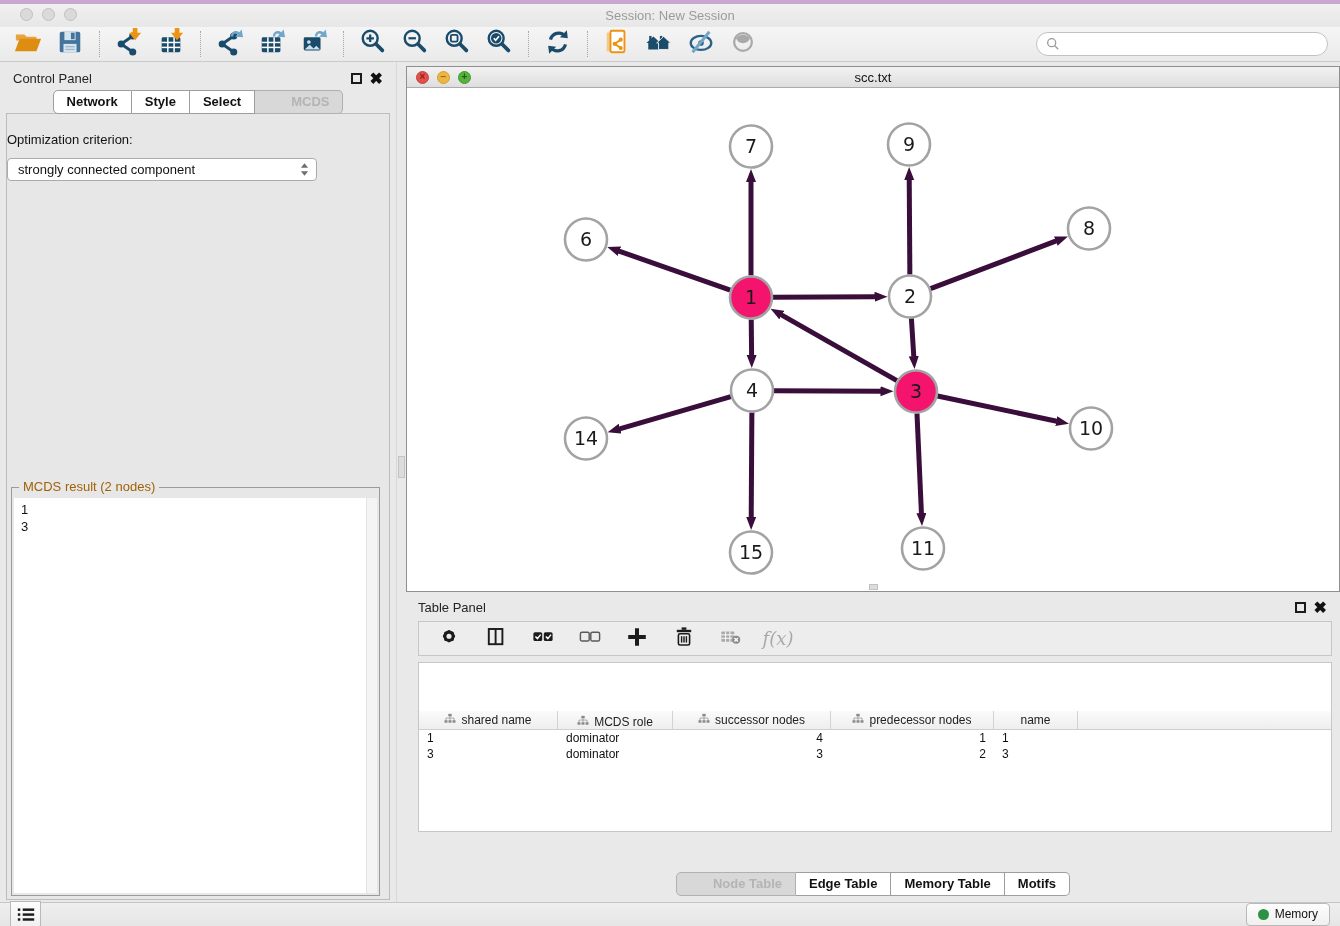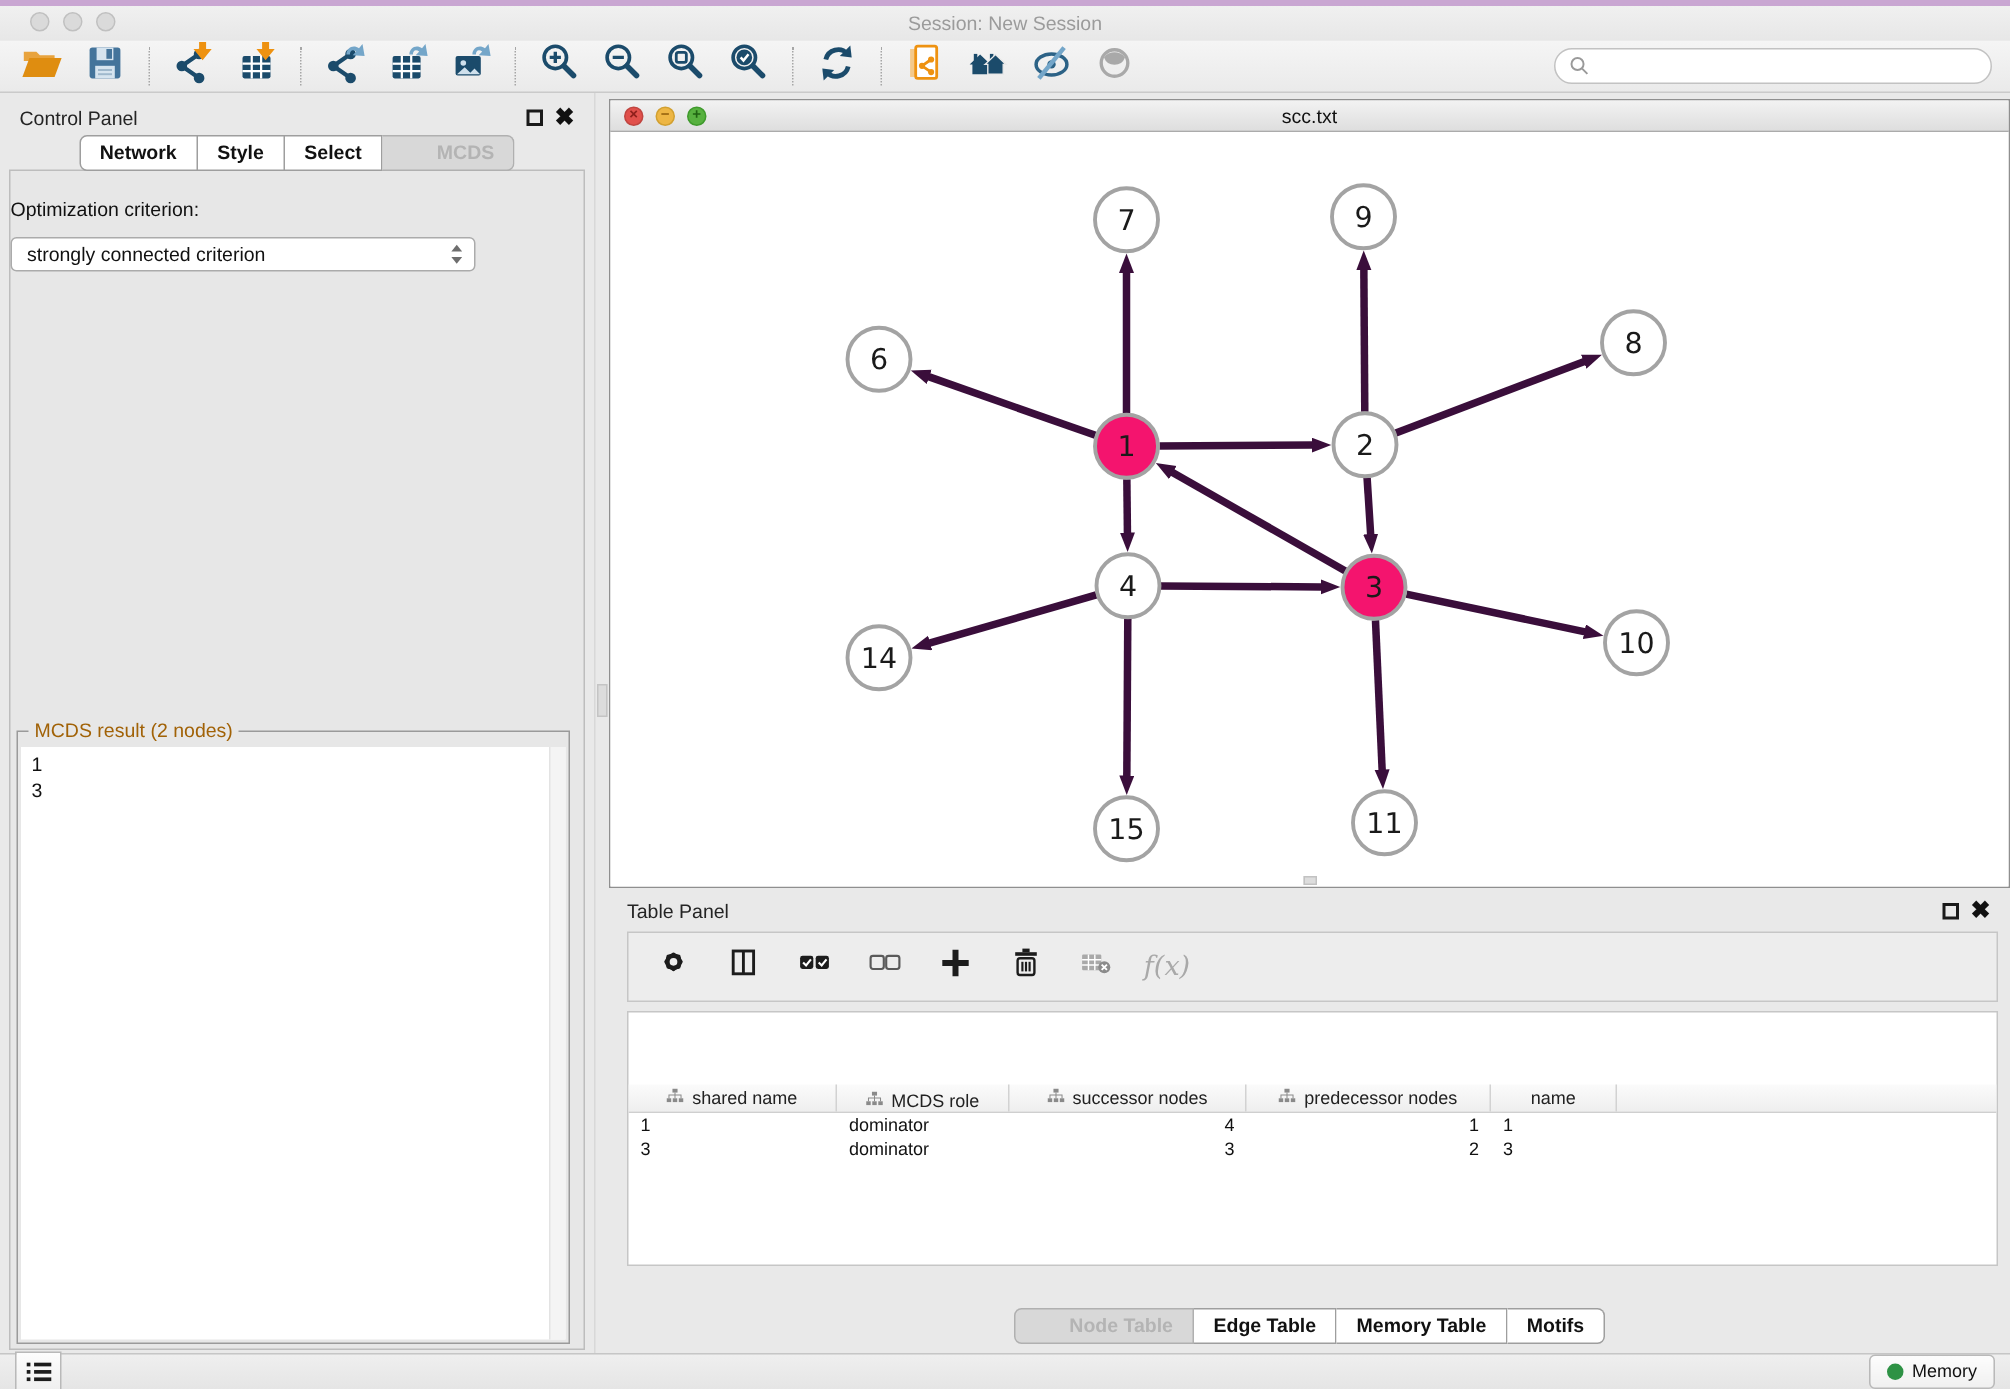--- a/index.html
+++ b/index.html
@@ -68,21 +68,21 @@
   .nf-grn   { background:#57B13F; border:1px solid #3F9A2C; color:#1F6312; }
   .nf-title { position:absolute; left:0; right:0; text-align:center; font-size:13px; color:#111; }
   .nf-canvas { flex:1; position:relative; background:#fff; }
   .nf-canvas svg { position:absolute; inset:0; width:100%; height:100%; }
   .nf-grip { position:absolute; bottom:1px; left:50%; margin-left:-4px; width:9px; height:6px;
     background:#DDDDDD; border:1px solid #C2C2C2; }
   .h-divider { height:4px; }
   
   .table-panel { flex:1; display:flex; flex-direction:column; min-height:0; }
   .tp-header { height:23px; display:flex; align-items:center; padding:0 13px 0 12px; font-size:13px; color:#242424; }
-  .tp-toolbar { margin:2px 8px 0 12px; height:47px; background:#EDEDED; border:1px solid #C6C6C6;
+  .tp-toolbar { margin:2px 8px 0 12px; height:35px; background:#EDEDED; border:1px solid #C6C6C6;
     display:flex; align-items:center; gap:21px; padding:0 17px; }
   .tp-toolbar .tbl-btn { display:flex; align-items:center; justify-content:center; width:26px; height:26px; }
   .tbl-btn svg { width:24px; height:24px; }
   .fx-glyph { font-family:"DejaVu Serif", serif; font-style:italic; font-size:18px; color:#A9A9A9; }
   .tp-table { margin:6px 8px 0 12px; background:#fff; border:1px solid #C6C6C6; height:170px; overflow:hidden; }
   .col-header-row { display:flex; height:19px; background:linear-gradient(#FBFBFB,#EEEEEE); border-bottom:1px solid #CFCFCF;margin-top:48px; }
   .col-h { display:flex; align-items:center; justify-content:center; gap:5px; border-right:1px solid #D2D2D2;
     font-size:12px; color:#222; flex:none; }
   .col-h svg { width:12px; height:11px; }
   .data-row { display:flex; height:16px; align-items:center; font-size:12px; color:#111; }
@@ -287,21 +287,21 @@
     </div>
     <div class="tabs-row">
         <div class="tab">Network</div>
         <div class="tab">Style</div>
         <div class="tab">Select</div>
         <div class="tab selected">MCDS</div>
       </div>
     <div class="cp-content">
       <div class="opt-label">Optimization criterion:</div>
       <div class="criterion-select">
-        <span class="sel-label">strongly connected criterion</span>
+        <span class="sel-label">strongly connected component</span>
         <svg viewBox="0 0 10 16" width="9" height="15">
           <path d="M5 1 L9 6 H1 Z" fill="#6E6E6E"></path>
           <path d="M5 15 L1 10 H9 Z" fill="#6E6E6E"></path>
         </svg>
       </div>
       <div class="result-box">
         <span class="result-legend">MCDS result (2 nodes)</span>
         <div class="result-text">1
 3</div>
         <div class="result-scroll"></div>

